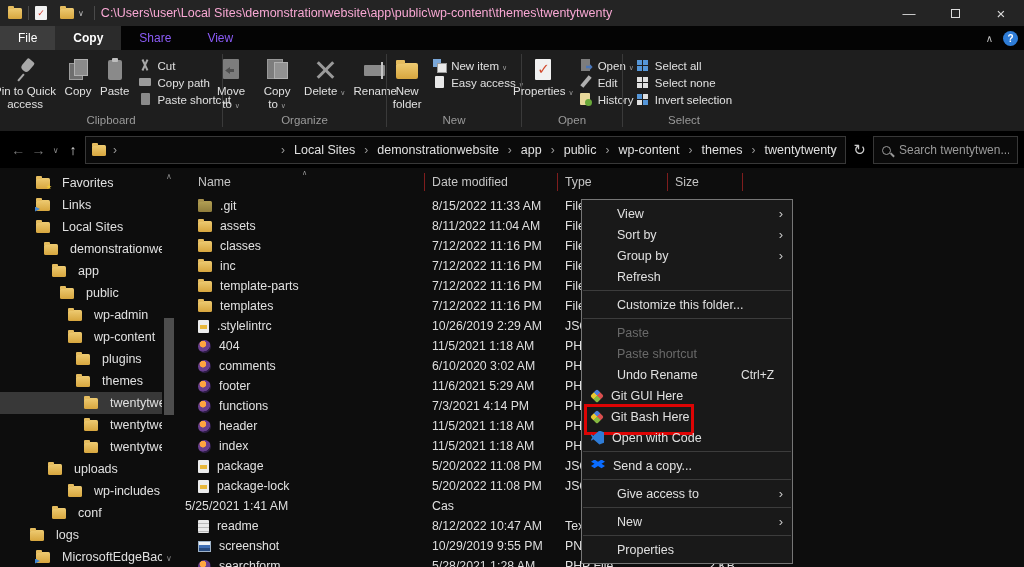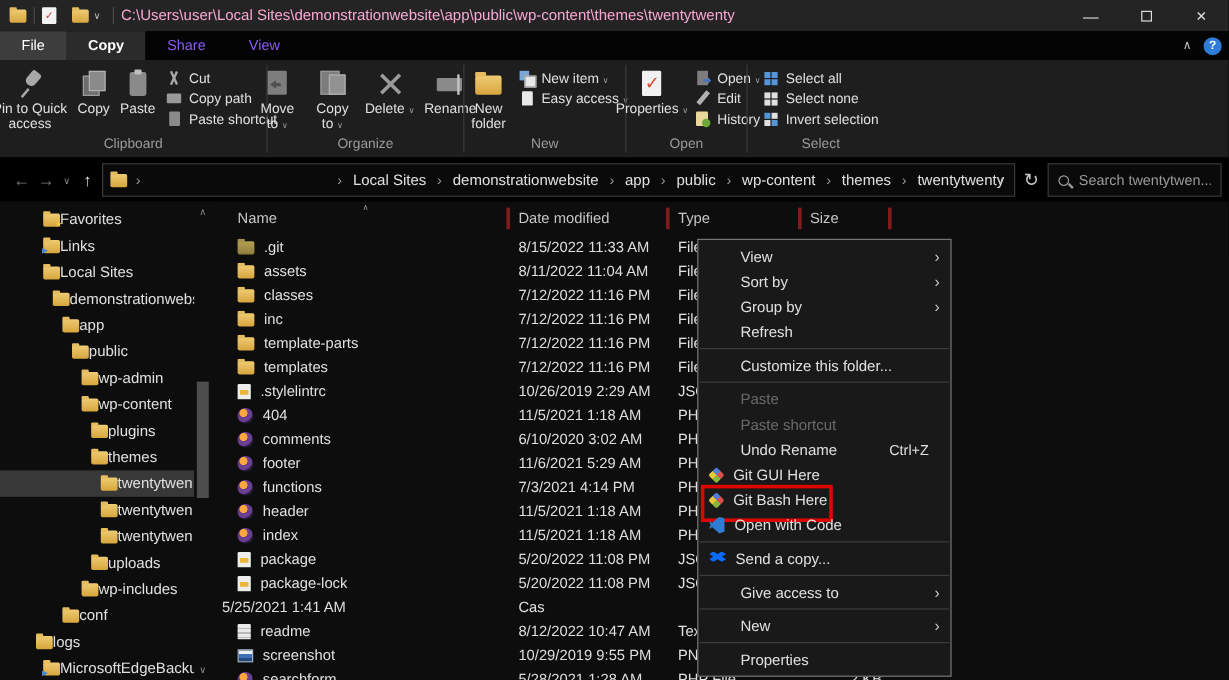--- a/index.html
+++ b/index.html
@@ -96,36 +96,36 @@
   .searchbox { width:146px; height:28px; border:1px solid #383838; background:#0a0a0a; display:flex; align-items:center; padding:0 8px; gap:8px; }
   .mag-icon { width:9px; height:9px; border:1.5px solid #9a9a9a; border-radius:50%; position:relative; flex:none; }
   .mag-icon::after { content:""; position:absolute; left:7px; top:7px; width:5px; height:1.5px; background:#9a9a9a; transform:rotate(45deg); }
   .searchbox input { background:transparent; border:none; outline:none; color:#cfcfcf; font-size:12px; width:110px; font-family:inherit; }
   .searchbox input::placeholder { color:#9a9a9a; }
 
   
   .main { display:flex; height:399px; }
   .sidebar { width:178px; flex:none; position:relative; background:#0d0d0d; }
   .tree { padding-top:4px; width:162px; overflow:hidden; }
-  .tree-item { height:22px; display:flex; align-items:center; gap:0; font-size:12.5px; color:#e0e0e0; white-space:nowrap; overflow:hidden; }
+  .tree-item { height:22px; display:flex; align-items:center; gap:12px; font-size:12.5px; color:#e0e0e0; white-space:nowrap; overflow:hidden; }
   .tree-item.selected { background:#383838; }
   .tic { flex:none; }
   .ic-folder-dark { display:inline-block; width:14px; height:11px; background:linear-gradient(180deg,#b3a054,#8f7d3c); border-radius:1.5px; position:relative; }
   .ic-folder-dark::before { content:""; position:absolute; top:-2px; left:0; width:6px; height:3px; background:#a6914c; border-radius:1px 1px 0 0; }
   .ic-favorites-folder { position:relative; }
   .ic-favorites-folder::after { content:"\2605"; position:absolute; right:-2px; bottom:-2px; font-size:7px; color:#f0c93c; }
   .ic-links-folder::after, .ic-folder-backup::after { content:""; position:absolute; left:-1px; bottom:-1px; width:5px; height:5px; background:#3f86d6; clip-path:polygon(0 0,100% 50%,0 100%); }
   .sb-scroll { position:absolute; right:2px; top:0; width:14px; height:100%; }
   .sb-up, .sb-down { position:absolute; left:0; width:14px; text-align:center; font-size:8px; color:#8a8a8a; }
   .sb-up { top:4px; } .sb-down { bottom:4px; }
   .sb-thumb { position:absolute; left:2px; top:150px; width:10px; height:97px; background:#4d4d4d; }
 
   .filearea { flex:1; position:relative; overflow:hidden; }
   .cols-header { height:28px; display:grid; grid-template-columns:247px 133px 110px 75px 1fr; align-items:center; font-size:12.3px; color:#c5c5c5; position:relative; }
-  .col-h { padding-left:7px; border-right:3px solid #7f1d1d; height:18px; line-height:18px; }
+  .col-h { padding-left:7px; border-right:1px solid #7f1d1d; height:18px; line-height:18px; }
   .col-h.first { padding-left:20px; }
   .col-filler { border-left:none; height:18px; }
   .sort-caret { position:absolute; left:124px; top:1px; font-size:7px; color:#9a9a9a; }
   .rows { overflow:hidden; height:371px; }
   .frow { height:20px; display:grid; grid-template-columns:247px 133px 110px 75px; align-items:center; font-size:12.3px; color:#e0e0e0; }
   .fcell { white-space:nowrap; overflow:hidden; }
   .fcell.name { display:flex; align-items:center; gap:8px; padding-left:20px; }
   .fcell.date { padding-left:7px; color:#dedede; }
   .fcell.type { padding-left:7px; }
   .fcell.size { text-align:right; padding-right:8px; }
@@ -411,21 +411,21 @@
             <span class="tlbl">twentytwen</span>
           </div>
           <div class="tree-item" style="padding-left: 84px;">
             <span class="tic ic-folder"></span>
             <span class="tlbl">twentytwen</span>
           </div>
           <div class="tree-item" style="padding-left: 84px;">
             <span class="tic ic-folder"></span>
             <span class="tlbl">twentytwen</span>
           </div>
-          <div class="tree-item" style="padding-left: 76px;">
+          <div class="tree-item" style="padding-left: 48px;">
             <span class="tic ic-folder"></span>
             <span class="tlbl">uploads</span>
           </div>
           <div class="tree-item" style="padding-left: 68px;">
             <span class="tic ic-folder"></span>
             <span class="tlbl">wp-includes</span>
           </div>
           <div class="tree-item" style="padding-left: 52px;">
             <span class="tic ic-folder"></span>
             <span class="tlbl">conf</span>

